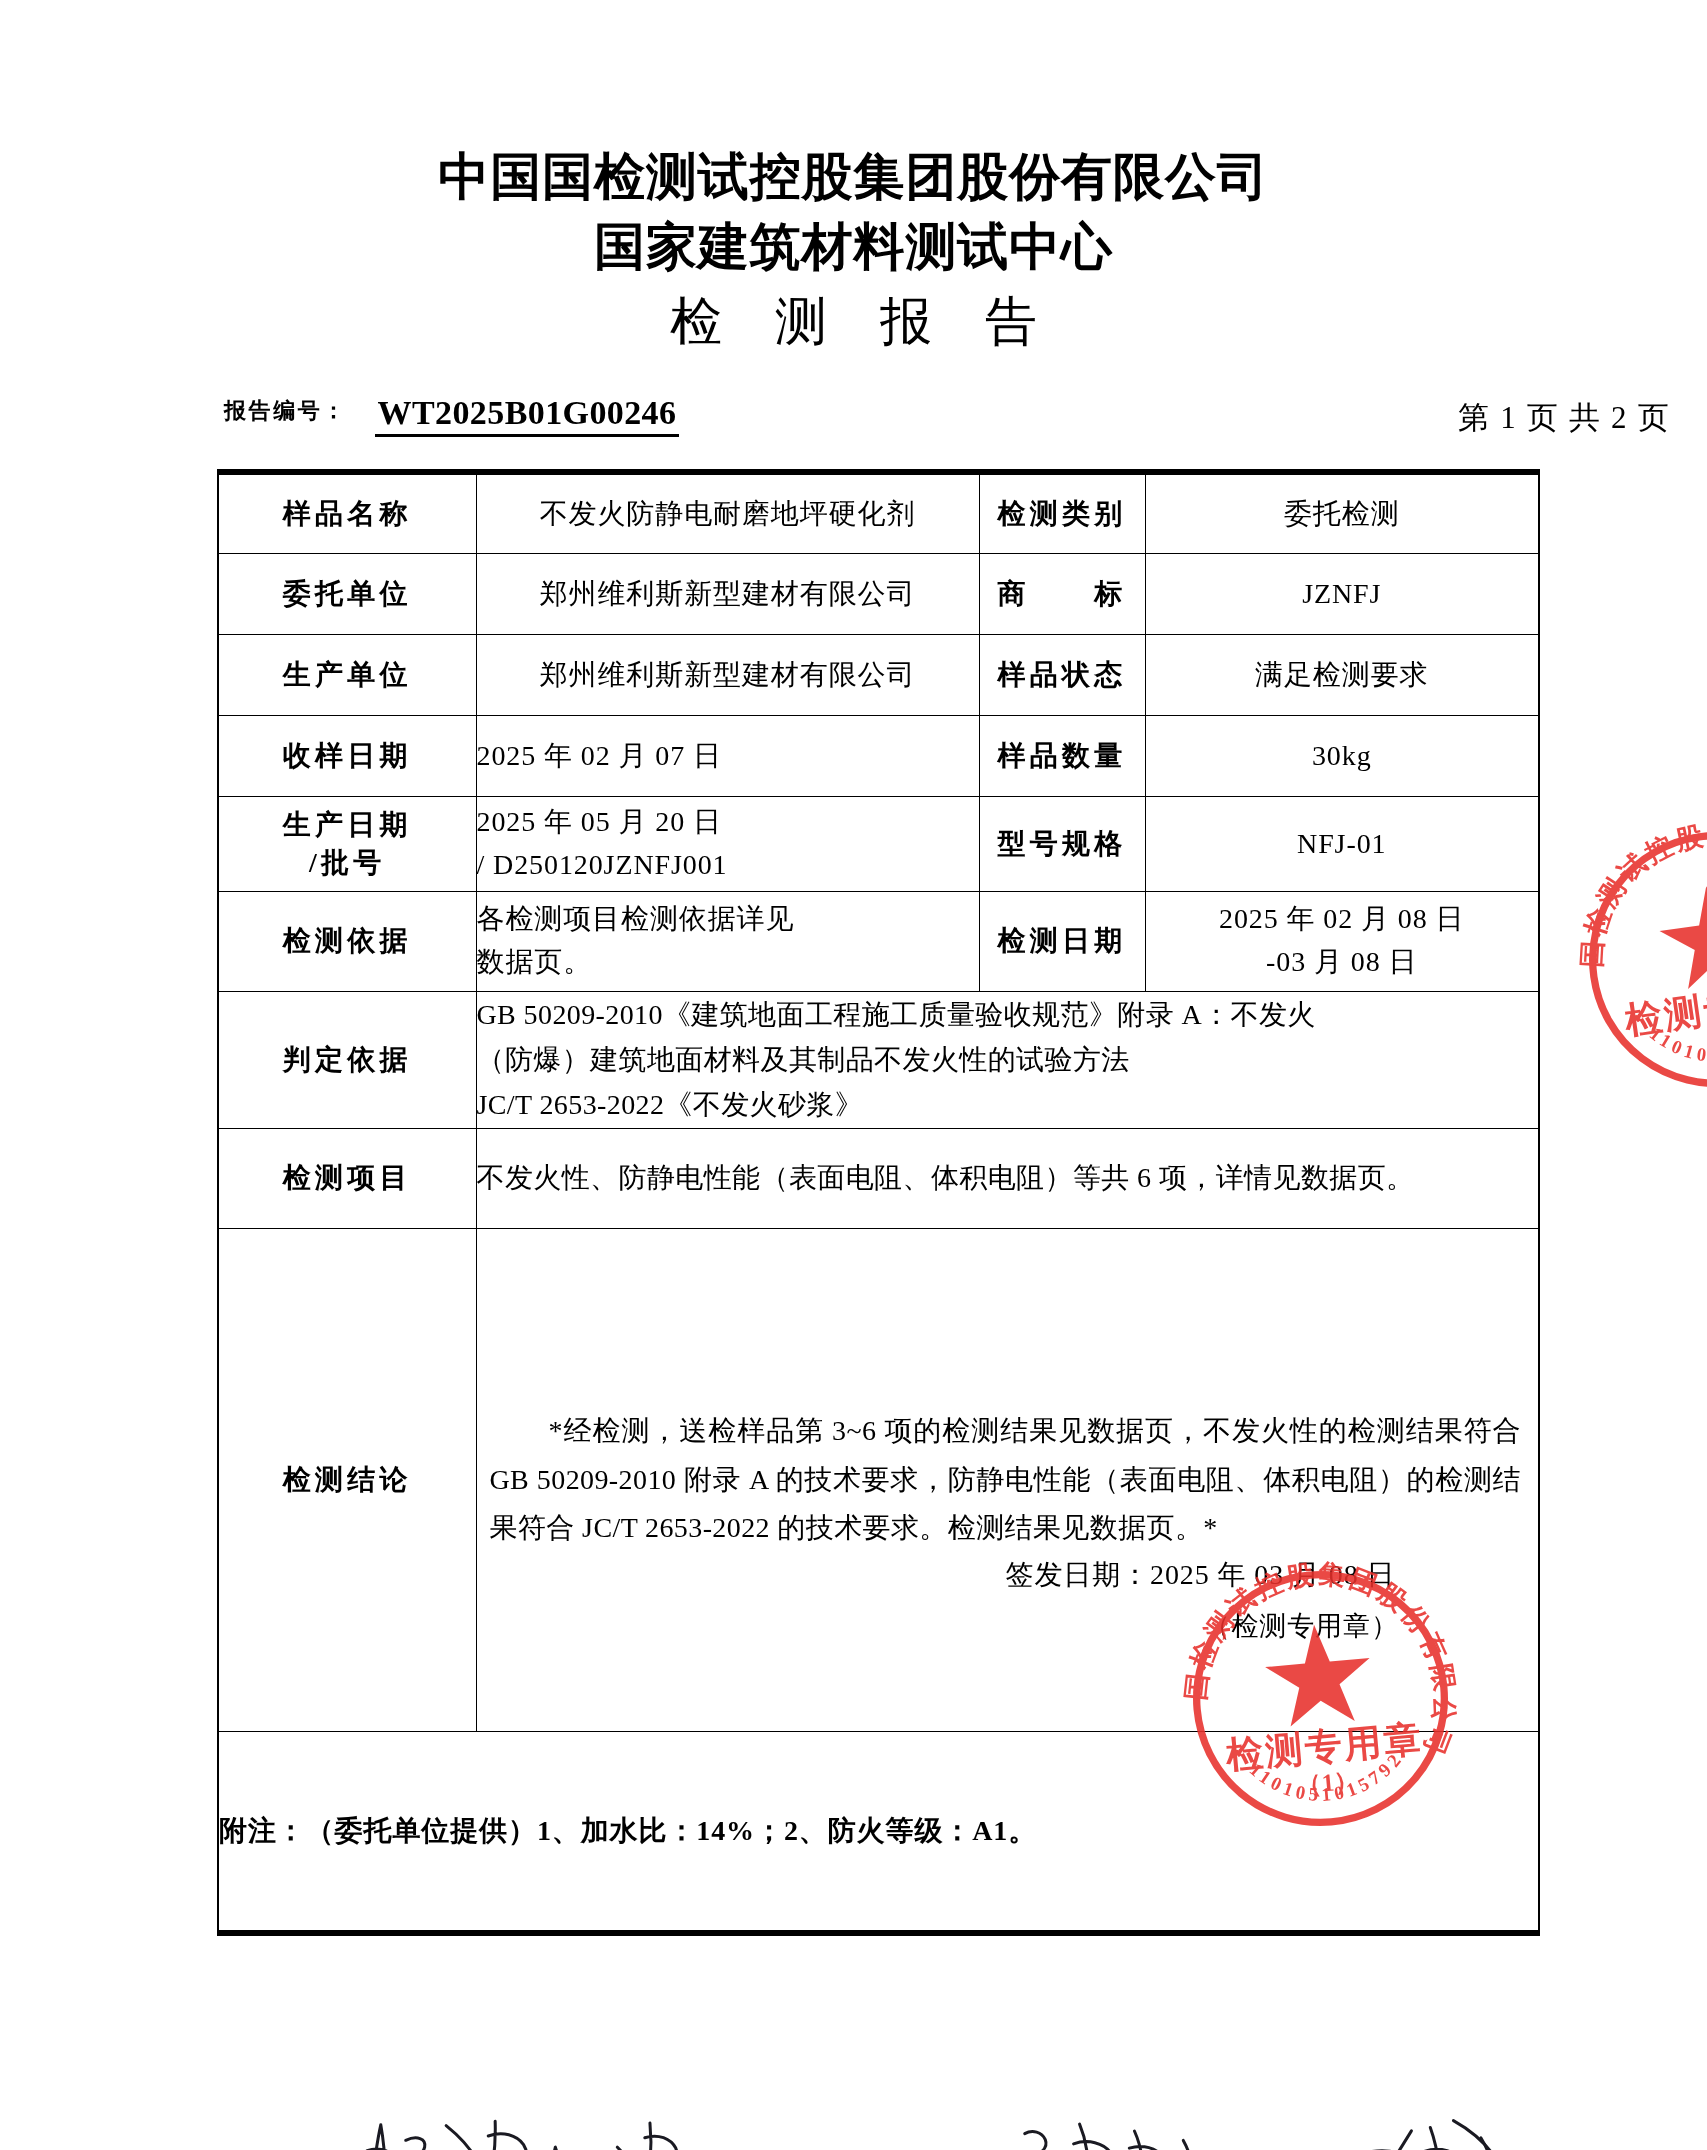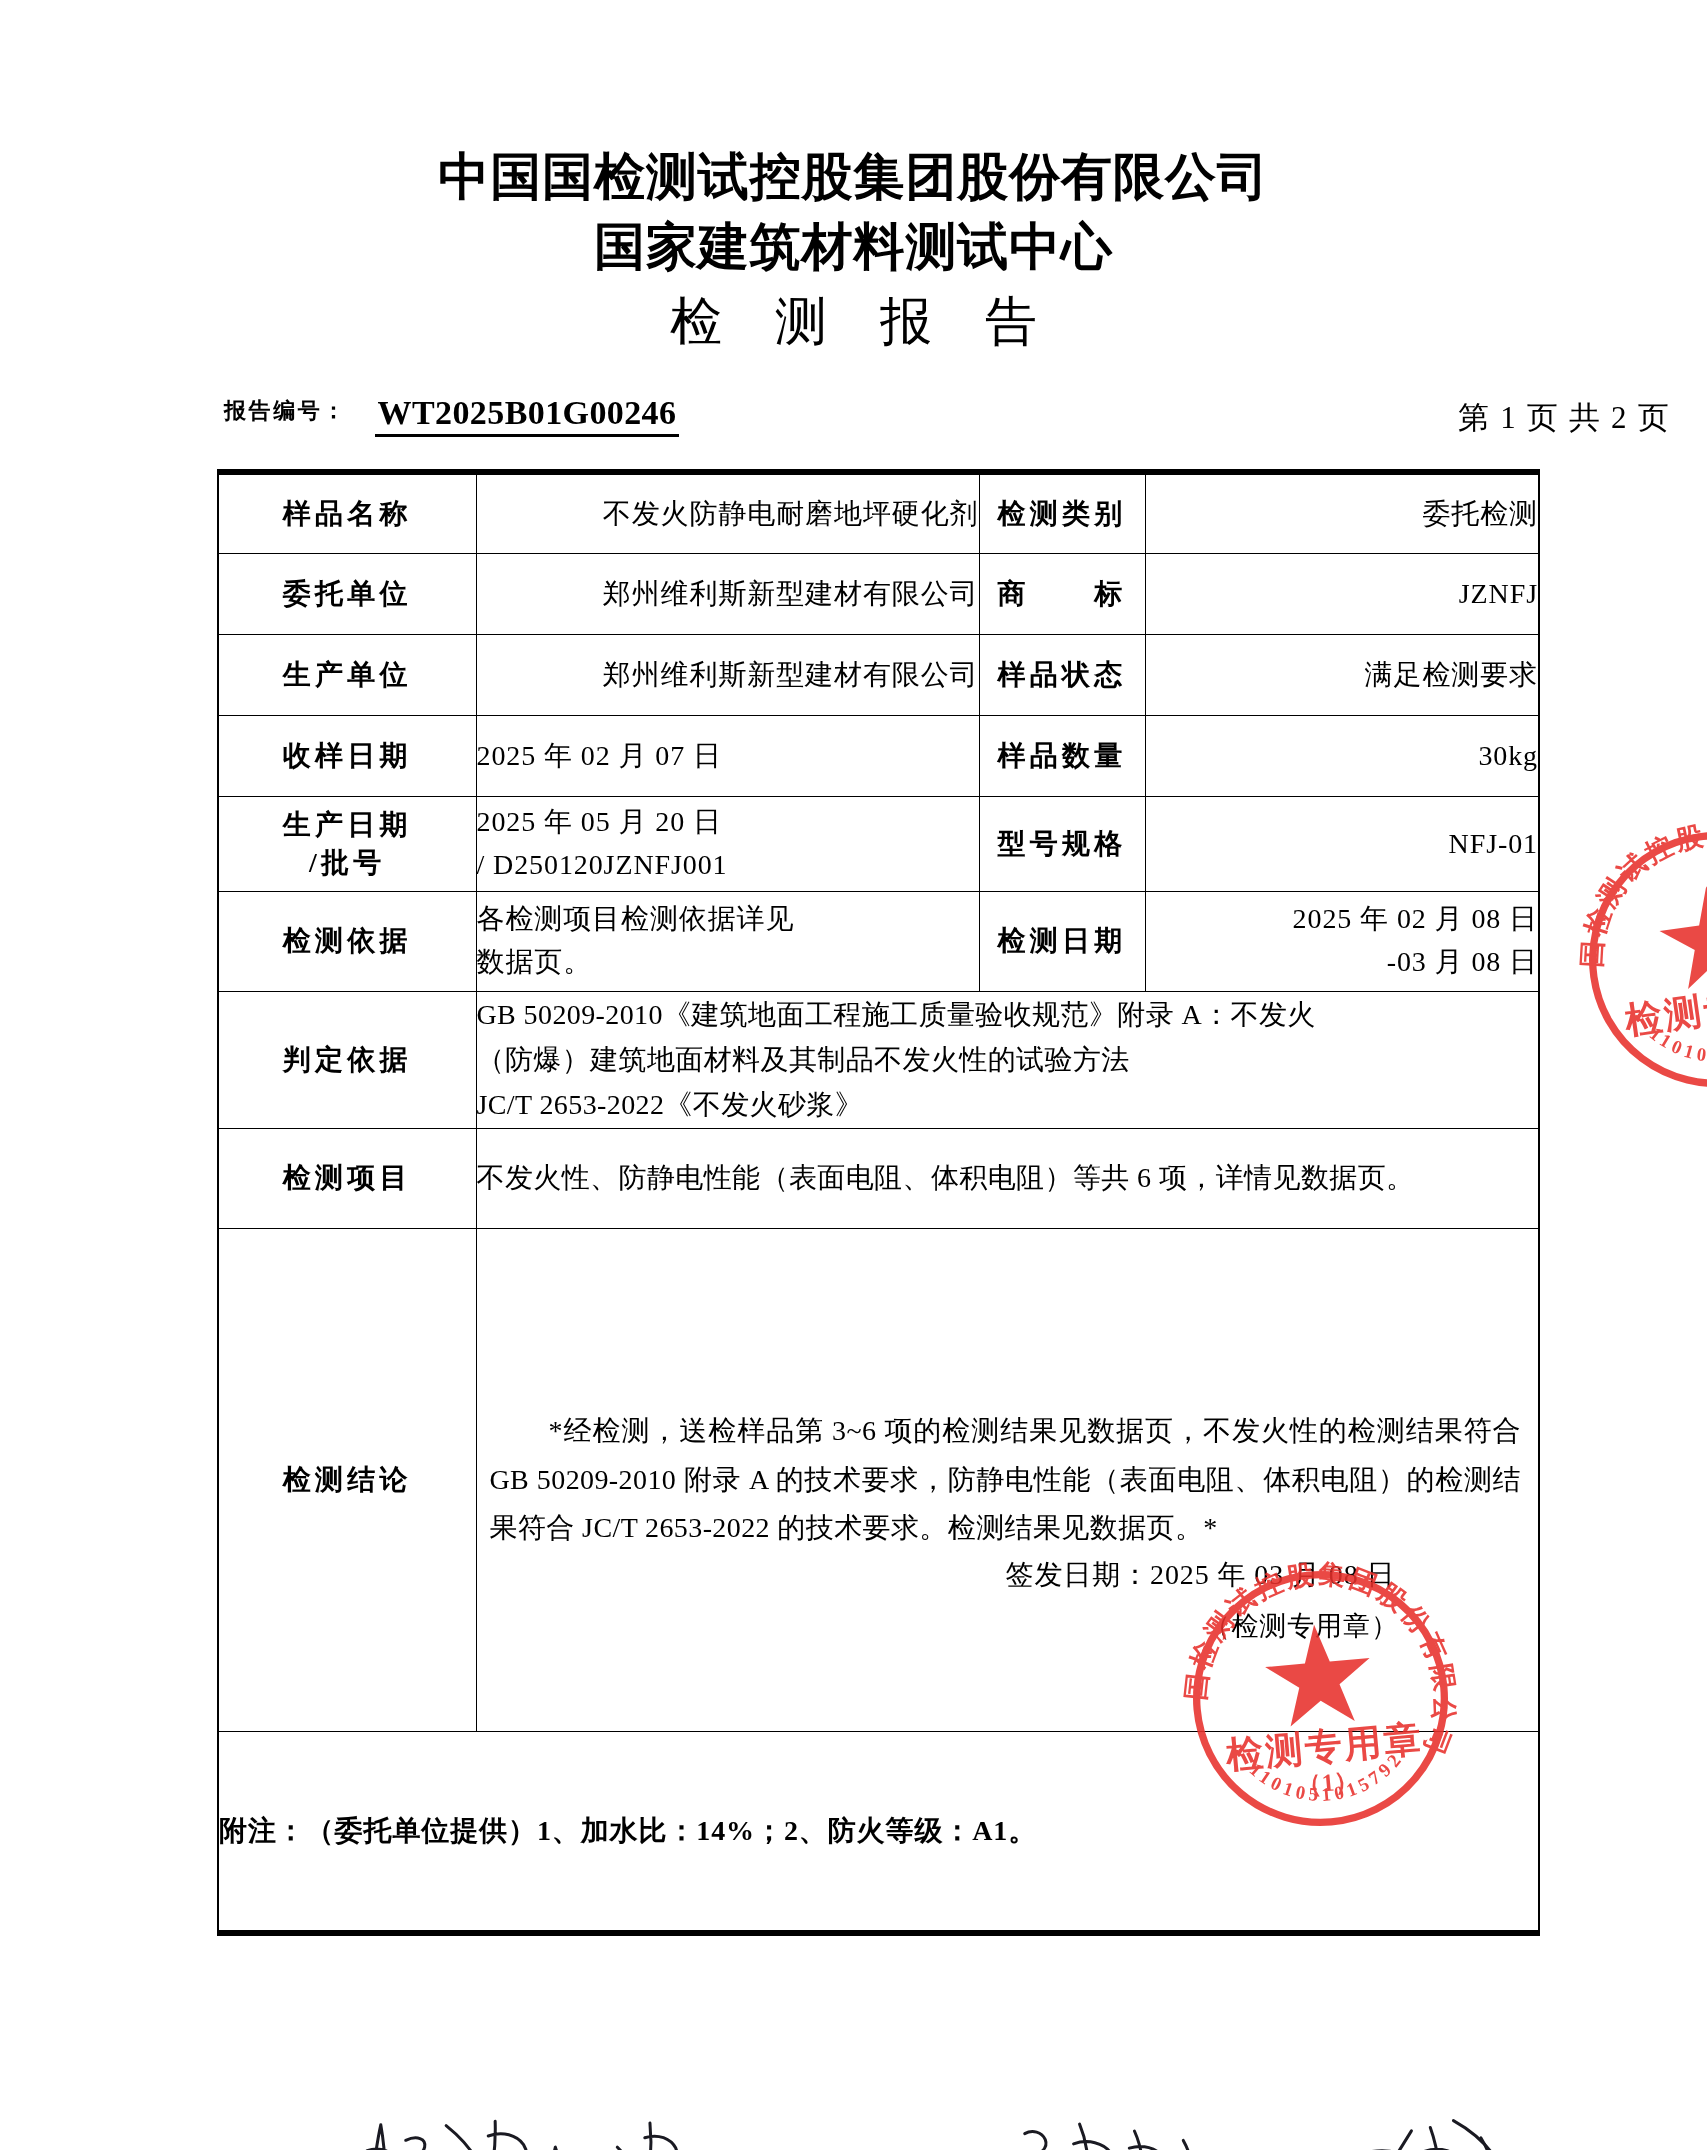--- a/index.html
+++ b/index.html
@@ -114,21 +114,21 @@
   }
   .lbl-2l {
     text-align: center;
     font-weight: bold;
     letter-spacing: 4.3px;
     padding-left: 4.3px;
     font-size: 31px;
     line-height: 1.35;
   }
   .val-c {
-    text-align: right;
+    text-align: center;
     font-size: 28px;
     letter-spacing: 0.9px;
     margin-left: 44px;
   }
   .val-l {
     text-align: left;
     font-size: 28px;
     padding-left: 11.2px;
     letter-spacing: 0.9px;
   }

